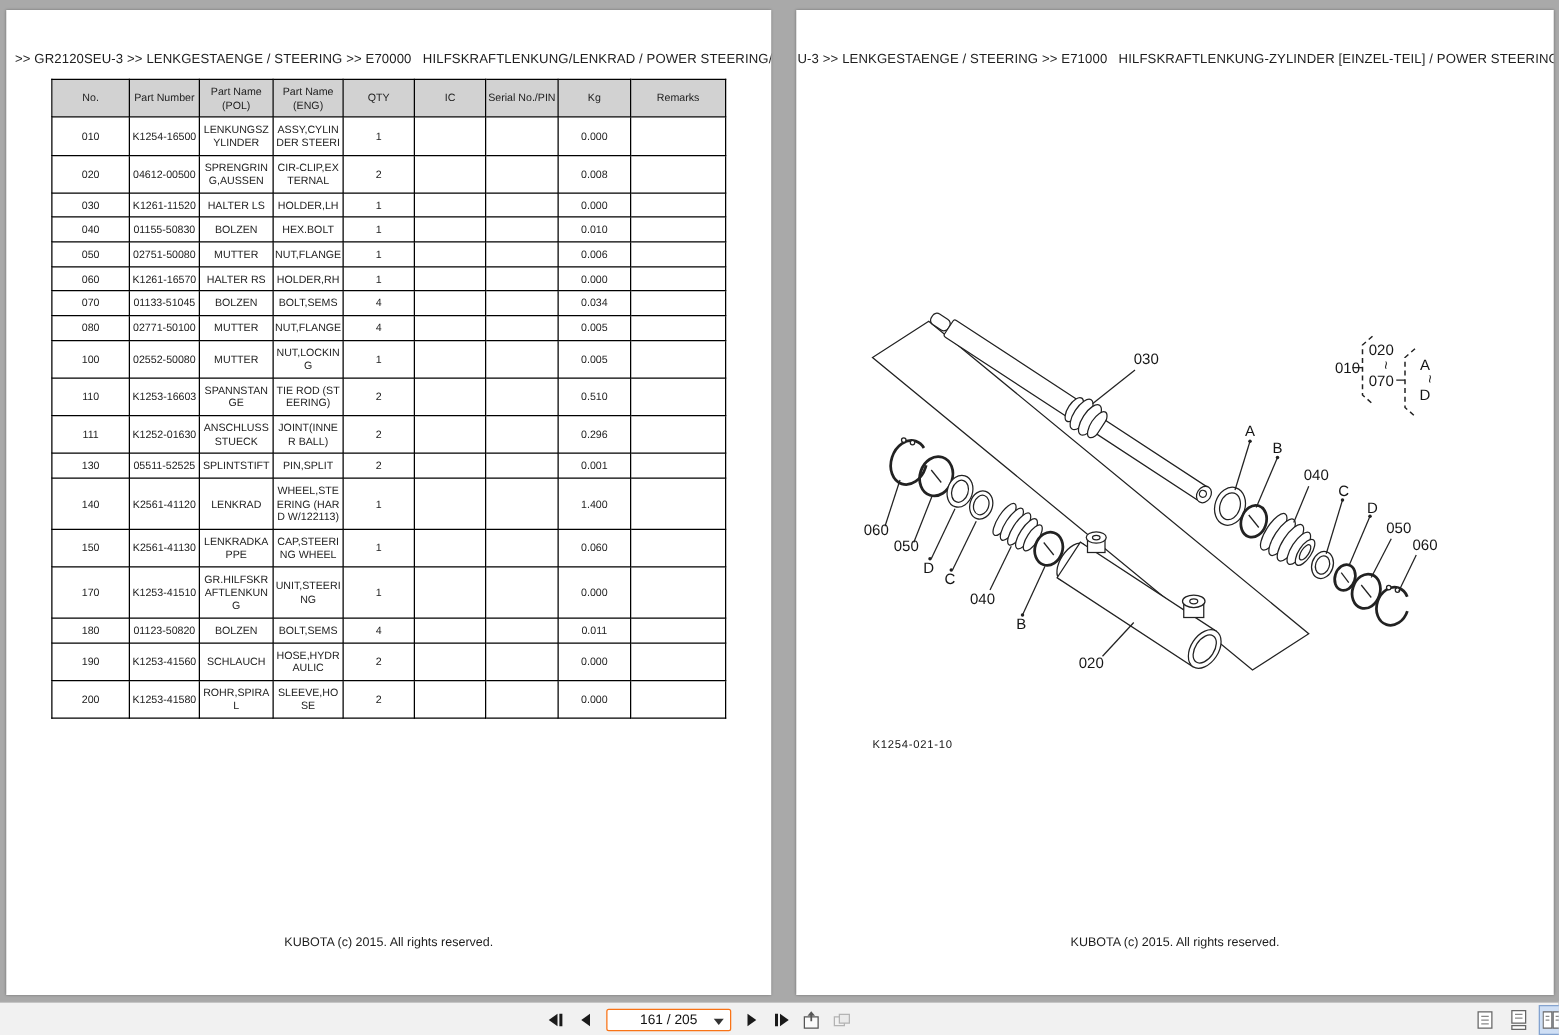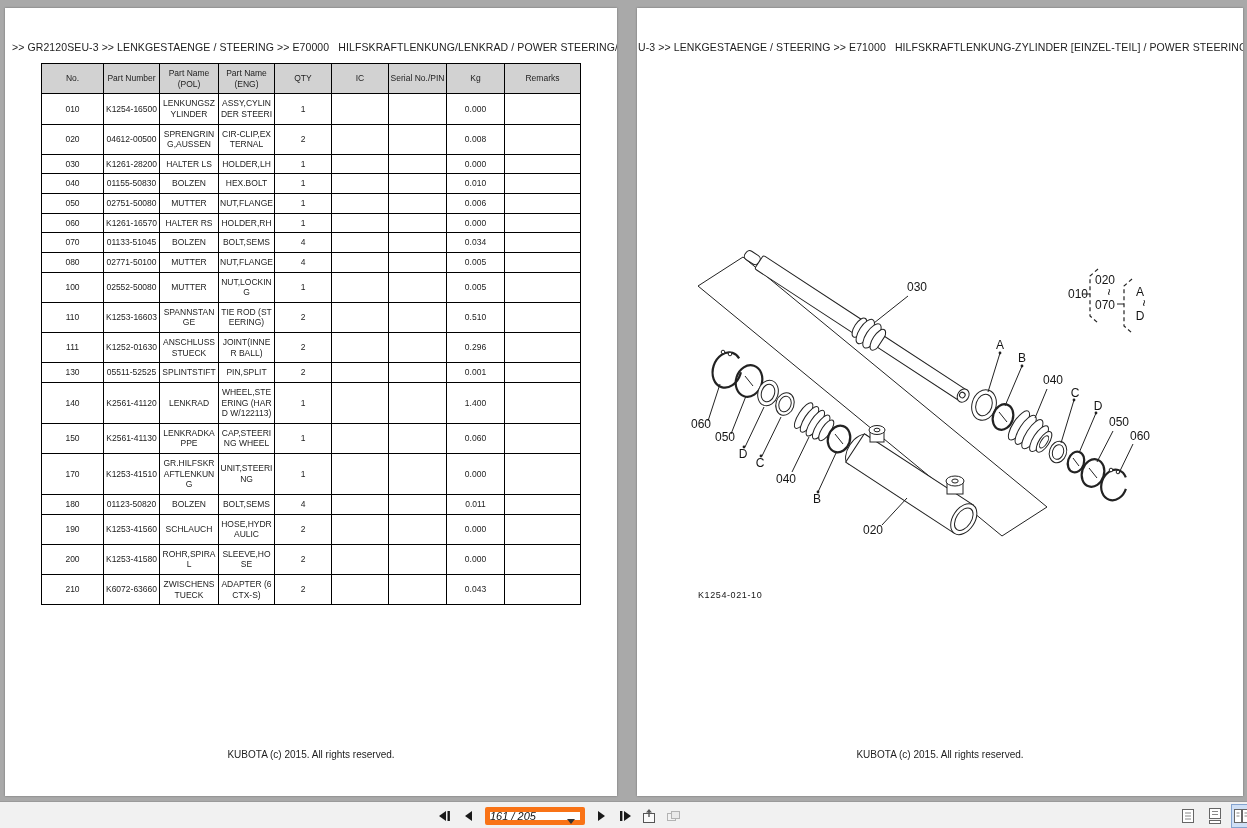--- a/index.html
+++ b/index.html
@@ -37,22 +37,22 @@
   .diagram .thick{stroke-width:2.2;}
   .diagram .dash{stroke:#222;stroke-width:1.2;fill:none;stroke-dasharray:4 3;}
   
   .toolbar{
     position:absolute;left:0;top:801px;width:100%;height:27px;background:#f1f1f1;
     border-top:1px solid #9a9a9a;
   }
   .navgroup{position:absolute;left:437px;top:0;height:100%;display:flex;align-items:center;gap:8px;}
   .tbtn{display:flex;align-items:center;justify-content:center;width:16px;height:18px;cursor:pointer;}
   .combo{
-    width:100px;height:18px;background:#fff;border:5px solid #f97316;border-radius:2px;
-    display:flex;align-items:center;font-size:11px;color:#111;padding-left:0;box-sizing:border-box;position:relative;cursor:pointer;font-style:italic;
+    width:100px;height:18px;background:#fff;border:1px solid #f97316;border-radius:2px;
+    display:flex;align-items:center;font-size:11px;color:#111;padding-left:26px;box-sizing:border-box;position:relative;cursor:pointer;
   }
   .combo .arr{
     position:absolute;right:5px;top:7px;width:0;height:0;
     border-left:4px solid transparent;border-right:4px solid transparent;border-top:5px solid #333;
   }
   .viewgroup{position:absolute;right:-6px;top:0;height:100%;display:flex;align-items:center;gap:5px;}
   .viewbtn{display:flex;align-items:center;justify-content:center;width:20px;height:22px;cursor:pointer;border:1px solid transparent;}
   .viewbtn.sel{background:#cfdff5;border:1px solid #84a3cf;}
 </style>
 </head>
@@ -104,21 +104,21 @@
             <td class="brk">SPRENGRING,AUSSEN</td>
             <td class="brk">CIR-CLIP,EXTERNAL</td>
             <td>2</td>
             <td></td>
             <td></td>
             <td>0.008</td>
             <td></td>
           </tr>
           <tr>
             <td class="nwc">030</td>
-            <td class="nwc">K1261-28200</td>
+            <td class="nwc">K1261-11520</td>
             <td class="brk">HALTER LS</td>
             <td class="brk">HOLDER,LH</td>
             <td>1</td>
             <td></td>
             <td></td>
             <td>0.000</td>
             <td></td>
           </tr>
           <tr>
             <td class="nwc">040</td>
@@ -276,31 +276,20 @@
           </tr>
           <tr>
             <td class="nwc">200</td>
             <td class="nwc">K1253-41580</td>
             <td class="brk">ROHR,SPIRAL</td>
             <td class="brk">SLEEVE,HOSE</td>
             <td>2</td>
             <td></td>
             <td></td>
             <td>0.000</td>
-            <td></td>
-          </tr>
-          <tr>
-            <td class="nwc">210</td>
-            <td class="nwc">K6072-63660</td>
-            <td class="brk">ZWISCHENSTUECK</td>
-            <td class="brk">ADAPTER (6 CTX-S)</td>
-            <td>2</td>
-            <td></td>
-            <td></td>
-            <td>0.043</td>
             <td></td>
           </tr>
         </tbody>
     </table>
   </div>
   <div class="page-footer">KUBOTA (c) 2015. All rights reserved.</div>
 </div>
 
 <div class="page page-right">
   <div class="breadcrumb">U-3 &gt;&gt; LENKGESTAENGE / STEERING &gt;&gt; E71000   HILFSKRAFTLENKUNG-ZYLINDER [EINZEL-TEIL] / POWER STEERING CYLIN</div>

